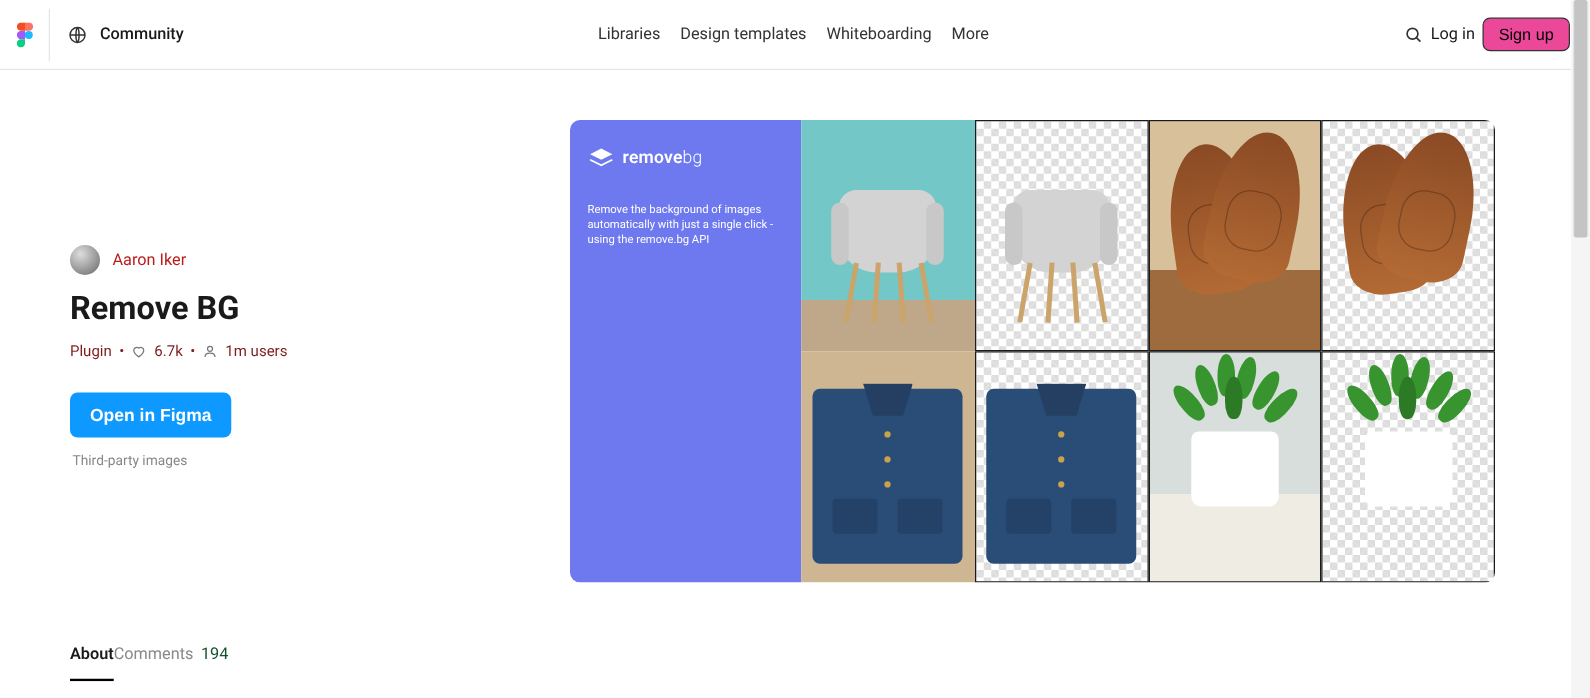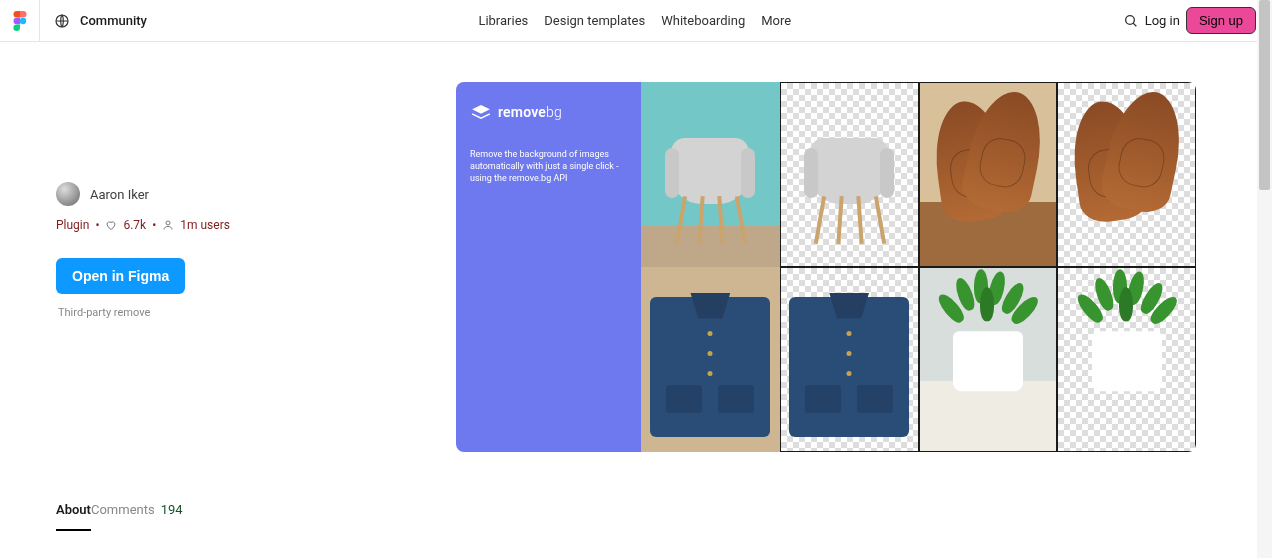--- a/index.html
+++ b/index.html
@@ -1,33 +1,33 @@
 <!DOCTYPE html>
 <html><head>
 <meta charset="utf-8">
 <style>
   * { box-sizing: border-box; margin: 0; padding: 0; }
   body { font-family: -apple-system, BlinkMacSystemFont, "Segoe UI", Roboto, sans-serif; color: #1a1a1a; background: #fff; width: 1272px; }
-  .topbar { display: flex; align-items: center; height: 42px; border-bottom: 1px solid #e5e5e5; padding: 0 16px 0 0; }
+  .topbar { display: flex; align-items: center; height: 56px; border-bottom: 1px solid #e5e5e5; padding: 0 16px 0 0; }
   .logo-cell { width: 40px; height: 42px; display: flex; align-items: center; justify-content: center; border-right: 1px solid #e5e5e5; }
   .figma-logo { width: 14px; height: 20px; }
   .globe { width: 16px; height: 16px; margin-left: 14px; }
   .community { font-size: 13px; font-weight: 500; margin-left: 10px; }
   .nav-center { flex: 1; display: flex; justify-content: center; gap: 16px; }
   .nav-link { font-size: 13px; color: #333; cursor: pointer; }
   .nav-right { display: flex; align-items: center; gap: 6px; }
   .search-icon { width: 16px; height: 16px; cursor: pointer; }
   .login { font-size: 13px; cursor: pointer; }
   .signup { font-size: 13px; padding: 5px 12px; border: 1px solid #333; border-radius: 6px; cursor: pointer; background: #ec4899; }
 
   .main { display: flex; padding: 40px 56px 30px 56px; gap: 60px; }
   .left-col { width: 340px; flex-shrink: 0; padding-top: 100px; }
   .author-row { display: flex; align-items: center; gap: 10px; margin-bottom: 12px; }
   .avatar { width: 24px; height: 24px; border-radius: 50%; background: radial-gradient(circle at 35% 30%, #ddd, #666); }
-  .author-name { font-size: 13px; color: #404040; }
+  .author-name { font-size: 13px; color: #b91c1c; }
   .title { font-size: 26px; font-weight: 700; margin-bottom: 12px; }
   .meta-row { font-size: 12px; color: #7f1d1d; display: flex; align-items: center; gap: 6px; margin-bottom: 26px; }
   .open-btn { background: #0D99FF; color: #fff; border: none; padding: 10px 16px; font-size: 14px; font-weight: 600; border-radius: 6px; cursor: pointer; }
   .third-party { font-size: 11px; color: #888; margin-top: 12px; margin-left: 2px; }
 
   .right-col { flex: 1; }
   .hero { display: flex; width: 740px; height: 370px; border-radius: 8px; overflow: hidden; }
   .hero-left { background: #6E79F0; color: #fff; width: 185px; padding: 22px 14px; }
   .rbg-logo { display: flex; align-items: center; gap: 6px; margin-bottom: 28px; }
   .rbg-logo svg { flex-shrink:0; }
@@ -126,36 +126,37 @@
     <button class="signup">Sign up</button>
   </div>
 </div>
 
 <div class="main">
   <div class="left-col">
     <div class="author-row">
       <div class="avatar"></div>
       <span class="author-name">Aaron Iker</span>
     </div>
+    <h1 class="title">Remove BG</h1>
     <div class="meta-row">
       <span>Plugin</span>
       <span>•</span>
       <svg width="12" height="12" viewBox="0 0 24 24" fill="none" stroke="#777" stroke-width="2">
           <path d="M12 21s-8-5.3-8-11a5 5 0 0 1 8-3 5 5 0 0 1 8 3c0 5.7-8 11-8 11z"></path>
         </svg>
       <span>6.7k</span>
       <span>•</span>
       <svg width="12" height="12" viewBox="0 0 24 24" fill="none" stroke="#777" stroke-width="2">
           <circle cx="12" cy="8" r="4"></circle>
           <path d="M4 21c0-4 4-6 8-6s8 2 8 6"></path>
         </svg>
       <span>1m users</span>
     </div>
     <button class="open-btn">Open in Figma</button>
-    <div class="third-party">Third-party remove</div>
+    <div class="third-party">Third-party images</div>
   </div>
 
   <div class="right-col">
     <div class="hero">
       <div class="hero-left">
         <div class="rbg-logo">
           <svg width="22" height="16" viewBox="0 0 24 18">
               <path d="M12 1 2 6l10 5 10-5Z" fill="#fff"></path>
               <path d="M2 11l10 5 10-5" fill="none" stroke="#fff" stroke-width="1.6"></path>
             </svg>

